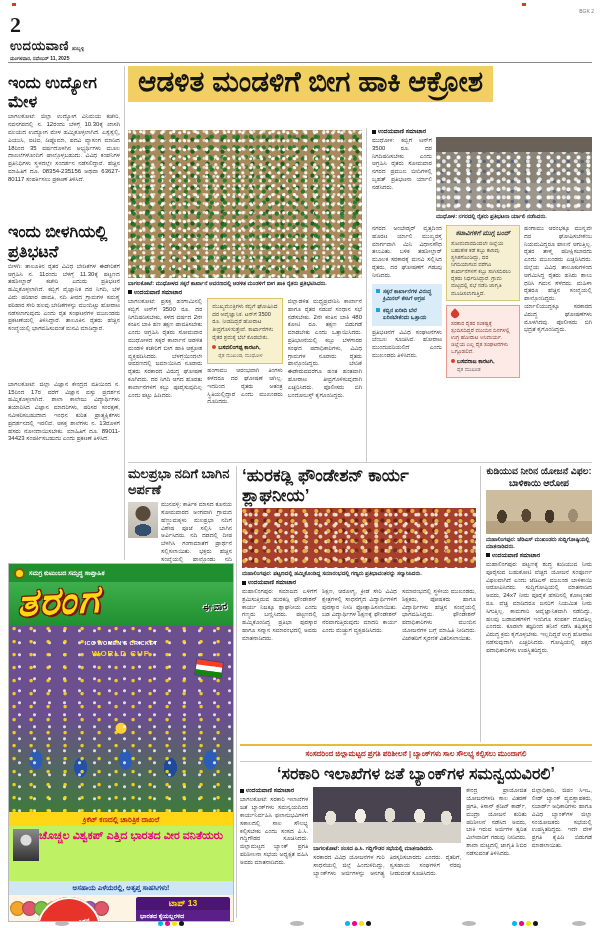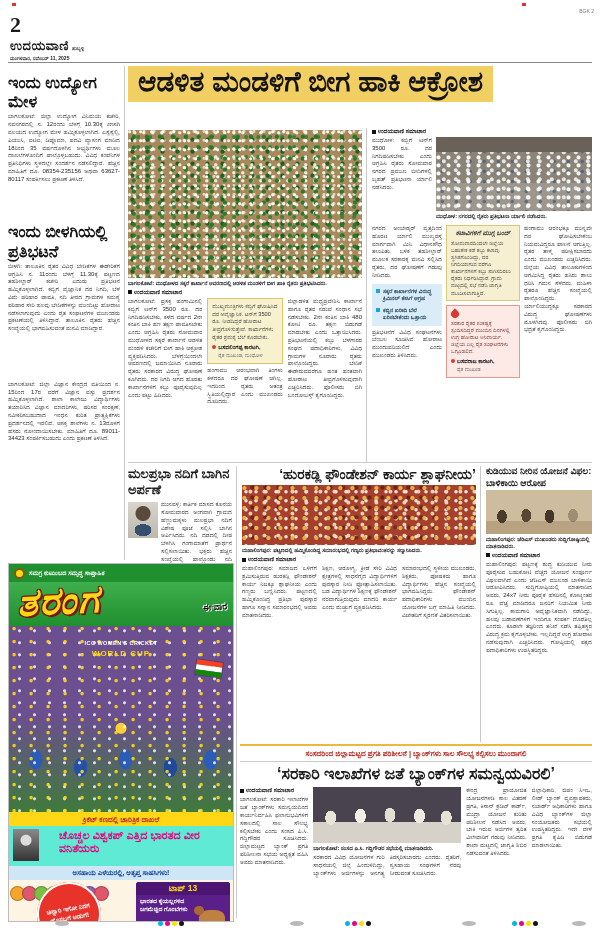--- a/index.html
+++ b/index.html
@@ -86,22 +86,22 @@
   .hd-drop-b{width:11px;height:11px;background:#1565c0;border-radius:0 50% 50% 50%;transform:rotate(45deg);}
   .hd-drop-r{width:7px;height:7px;background:#d63b2f;border-radius:0 50% 50% 50%;transform:rotate(45deg);margin-left:-4px;}
   .hd-name-b{font-size:15px;font-weight:bold;color:#111;}
   .hd-name-r{font-size:15px;font-weight:bold;color:#d63b2f;}
   .hd-author{font-size:5.4px;font-weight:bold;text-align:right;color:#333;margin-top:1px;}
   .poem-t{font-size:7px;font-weight:bold;text-align:center;margin:5px 0 2px;}
   .poem{font-size:6px;line-height:1.55;text-align:center;white-space:pre-line;color:#333;}
 
   
   .m1-h{font-size:13px;font-weight:bold;line-height:1.2;margin-bottom:4px;}
-  .m2-h{font-size:14px;font-weight:bold;text-align:right;line-height:1.15;margin-bottom:3px;}
-  .m3-h{font-size:9.2px;font-weight:bold;line-height:1.25;margin-bottom:1px;}
+  .m2-h{font-size:17px;font-weight:bold;text-align:left;line-height:1.15;margin-bottom:3px;}
+  .m3-h{font-size:9.2px;font-weight:bold;text-align:center;line-height:1.25;margin-bottom:1px;}
 
   
   .bank{border-top:2px solid #f0b73f;}
   .kicker{font-size:7.4px;font-weight:bold;color:#b3261e;text-align:center;padding:3px 0;border-bottom:1px solid #ccc;}
   .bank-h{font-size:16px;font-weight:bold;text-align:center;line-height:1.15;padding:3px 0 4px;}
   .twocol{column-count:2;column-gap:5px;}
 
   
   .ad{border:1px solid #bbb;overflow:hidden;}
   .ad-tag{height:18px;background:#1f8f2f;display:flex;align-items:center;gap:4px;padding:0 5px;}
@@ -122,21 +122,21 @@
     radial-gradient(ellipse 11px 16px at 90% 72%, #2b5cb8 0 60%, transparent 61%),
     radial-gradient(circle at 50% 55%, #ffcf33 0 5px, rgba(0,0,0,0) 6px),
     linear-gradient(180deg,#6b4f8f 0 48%,#3f7a3b 100%);
     background-repeat:repeat,repeat,no-repeat,no-repeat,no-repeat,no-repeat,no-repeat,no-repeat,no-repeat;
     background-size:17px 13px,15px 12px,auto,auto,auto,auto,auto,auto,auto;}
   .wc-txt{position:absolute;top:14px;width:100%;text-align:center;color:#fff;font-size:5.5px;font-weight:bold;letter-spacing:.5px;}
   .wc-txt2{position:absolute;top:23px;width:100%;text-align:center;color:#ffd714;font-size:8px;font-weight:bold;letter-spacing:1px;}
   .flag{position:absolute;right:10px;top:34px;width:26px;height:15px;transform:rotate(8deg);border:1px solid rgba(0,0,0,.2);}
   .flag div{height:5px;}
   .ad-band1{height:14px;background:#ffd714;color:#c0231c;font-size:7.4px;font-weight:bold;display:flex;align-items:center;justify-content:center;}
-  .ad-mag{height:40px;background:#5eead4;display:flex;gap:20px;padding:3px 4px;box-sizing:border-box;}
+  .ad-mag{height:55px;background:#bef264;display:flex;gap:0;padding:3px 4px;box-sizing:border-box;}
   .bwphoto{width:26px;height:32px;background:radial-gradient(circle at 50% 35%, #ddd 0 5px, transparent 6px),linear-gradient(#8a8a8a,#333);flex:0 0 auto;}
   .mag-t{color:#e5007d;font-size:11px;font-weight:bold;line-height:1.2;}
   .ad-band2{height:14px;background:#cfe6f7;color:#0b3d91;font-size:7px;font-weight:bold;display:flex;align-items:center;justify-content:center;}
   .ad-kids{height:60px;background:#fdf4e4;position:relative;}
   .kids-row{position:absolute;left:4px;top:6px;display:flex;}
   .kid{width:13px;height:13px;border-radius:50%;border:1px solid rgba(0,0,0,.25);margin-left:-3px;}
   .kid:nth-child(1){background:#f4a62a}.kid:nth-child(2){background:#e0576b}.kid:nth-child(3){background:#7bc043}
   .kid:nth-child(4){background:#f7d038}.kid:nth-child(5){background:#4aa3df}.kid:nth-child(6){background:#f08a3c}
   .kid:nth-child(7){background:#9b59b6}.kid:nth-child(8){background:#e0576b}
   .redcircle{position:absolute;left:28px;top:2px;width:64px;height:64px;border-radius:50%;background:#e8332a;

